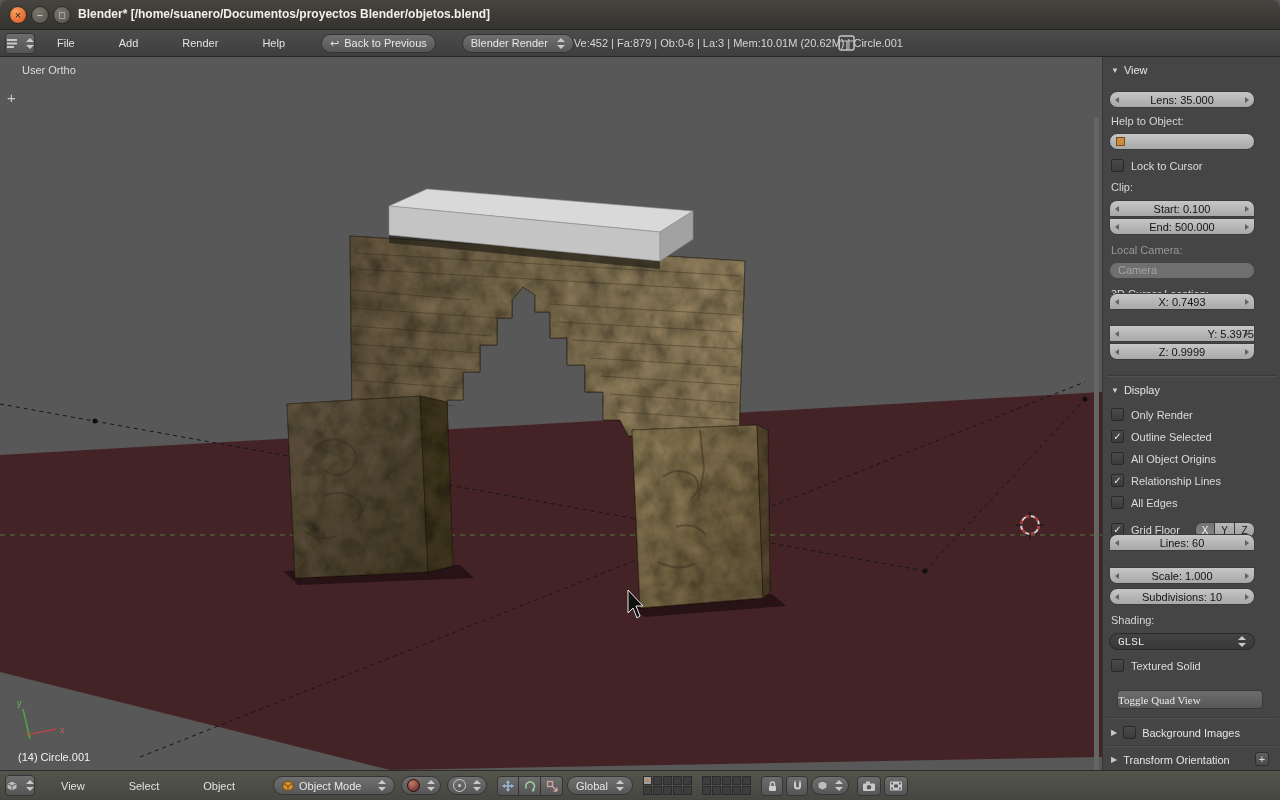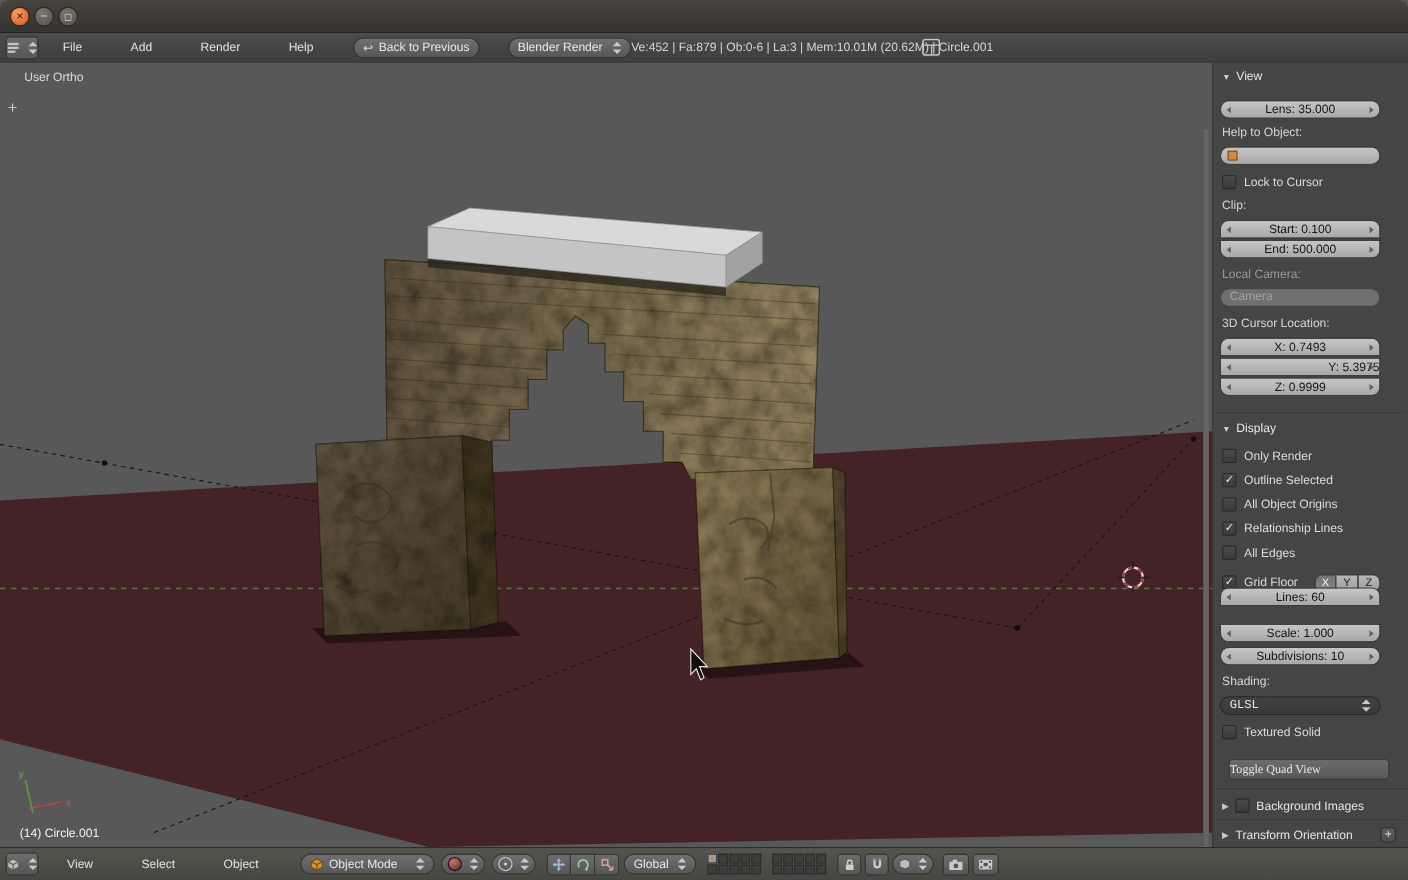--- a/index.html
+++ b/index.html
@@ -96,20 +96,21 @@
 </style>
 </head>
 <body>
 
 <div class="window">
 
   <div class="titlebar">
     <div class="winbtn close">×</div>
     <div class="winbtn min">−</div>
     <div class="winbtn max">◻</div>
+    <div class="wintitle">Blender* [/home/suanero/Documentos/proyectos Blender/objetos.blend]</div>
   </div>
 
   <div class="infobar">
     <div class="edbtn">
       <svg width="12" height="12">
         <rect x="1" y="2" width="10" height="2" fill="#c8c8c8"></rect>
           <rect x="1" y="5.5" width="10" height="2" fill="#c8c8c8"></rect>
           <rect x="1" y="9" width="7" height="2" fill="#c8c8c8"></rect>
       </svg>
       <span class="updown"></span>
@@ -278,21 +279,21 @@
     <div class="slider grp-bot" style="top:161px;">
       <span class="tri-l"></span>
       <span>End: 500.000</span>
       <span class="tri-r"></span>
     </div>
     <div class="plabel dim" style="top:187px;">Local Camera:</div>
     <div class="camfield" style="top:205px;">
       <span>Camera</span>
     </div>
     <div class="plabel" style="top:231px;">3D Cursor Location:</div>
-    <div class="slider grp-top" style="top:250px;">
+    <div class="slider grp-top" style="top:236px;">
       <span class="tri-l"></span>
       <span>X: 0.7493</span>
       <span class="tri-r"></span>
     </div>
     <div class="slider grp-mid" style="top:268px;text-align:right;">
       <span class="tri-l"></span>
       <span>Y: 5.3975</span>
       <span class="tri-r"></span>
     </div>
     <div class="slider grp-bot" style="top:286px;">

